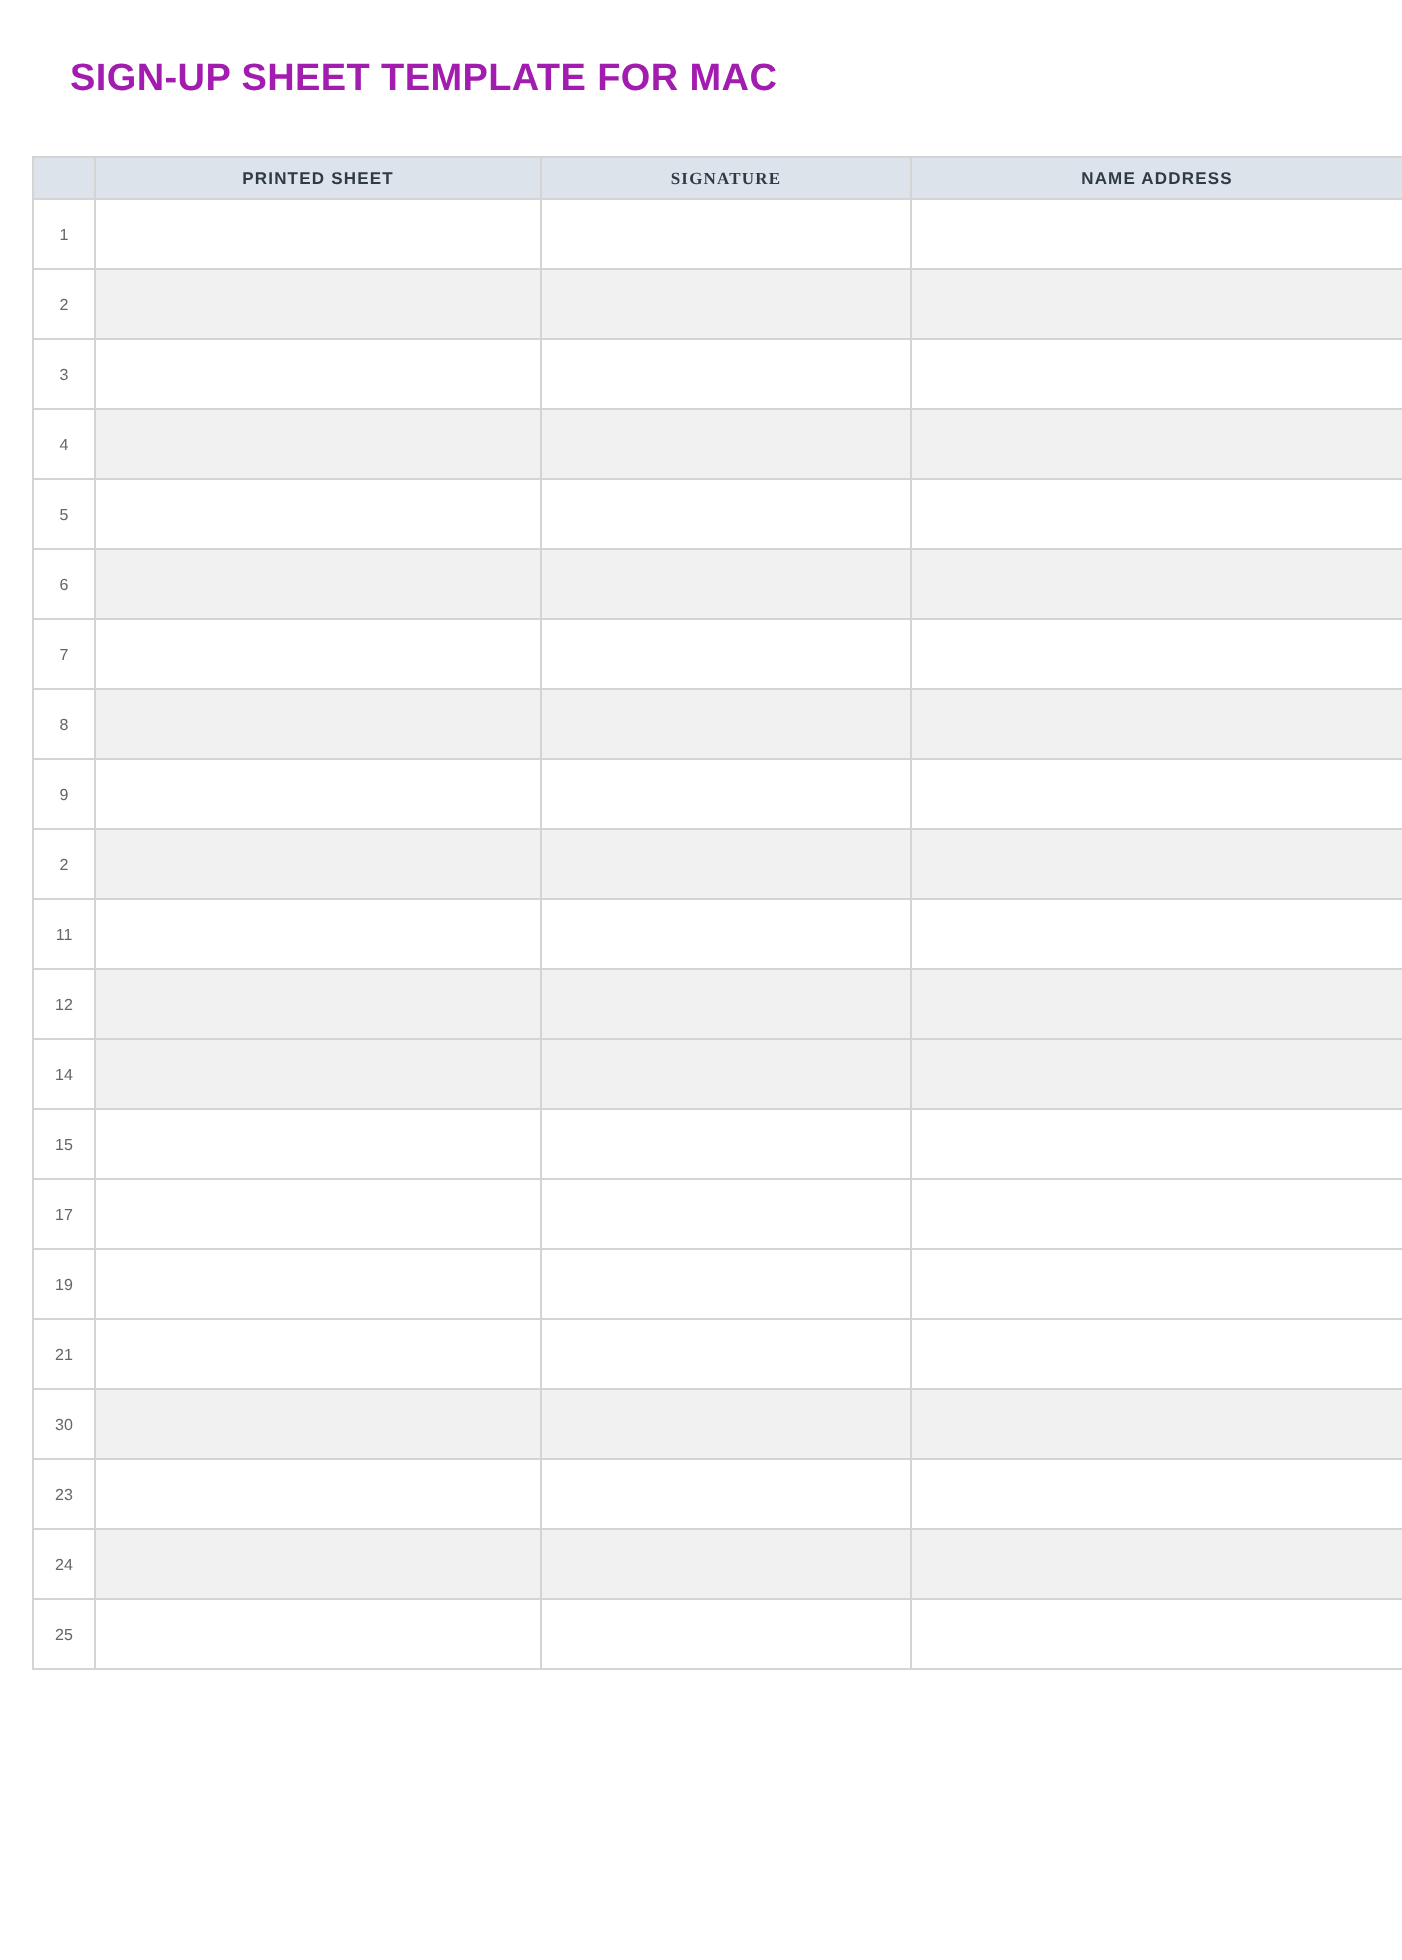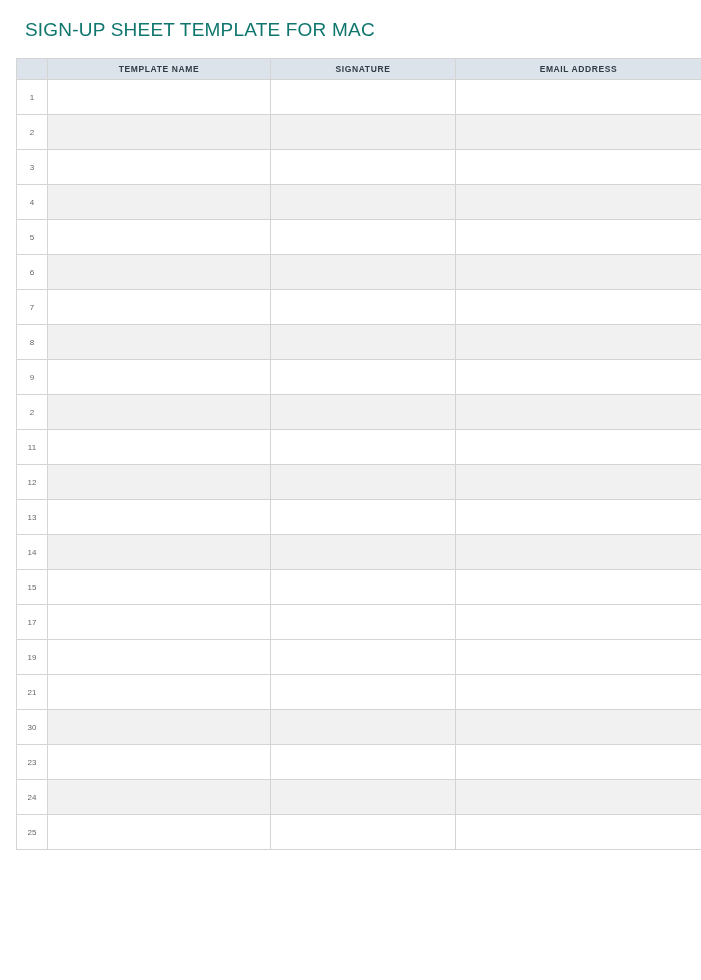--- a/index.html
+++ b/index.html
@@ -15,25 +15,25 @@
   }
   .page {
     width: 701px;
     height: 980px;
     position: relative;
     box-sizing: border-box;
     padding: 0 16px;
   }
   .page-title {
     font-size: 19px;
-    font-weight: normal;
-    color: #0f766e;
+    font-weight: bold;
+    color: #a21caf;
     letter-spacing: 0.2px;
     padding: 12px 0 10px 2px;
-    margin: 7px;
+    margin: 17px;
     line-height: 22px;
   }
   table.signup-table {
     border-collapse: collapse;
     width: 669px;
     table-layout: fixed;
   }
   table.signup-table th,
   table.signup-table td {
     border: 1px solid #d4d4d4;
@@ -50,20 +50,21 @@
     vertical-align: middle;
   }
   th.col-num {
     width: 30px;
   }
   th.col-name {
     width: 222px;
   }
   th.col-sig {
     width: 184px;
+    font-family: Liberation Serif, serif;
   }
   th.col-email {
     width: 245px;
   }
   tbody tr {
     height: 35px;
   }
   tbody tr.odd td {
     background: #ffffff;
   }
@@ -85,23 +86,23 @@
 <body>
 
 <div class="page">
 
   <h1 class="page-title">SIGN-UP SHEET TEMPLATE FOR MAC</h1>
 
   <table class="signup-table">
     <thead>
       <tr>
         <th class="col-num"></th>
-        <th class="col-name">TEMPLATE NAME</th>
+        <th class="col-name">PRINTED SHEET</th>
         <th class="col-sig">SIGNATURE</th>
-        <th class="col-email">EMAIL ADDRESS</th>
+        <th class="col-email">NAME ADDRESS</th>
       </tr>
     </thead>
     <tbody id="table-body">
         <tr class="odd">
           <td class="num-cell">1</td>
           <td class="entry-cell"></td>
           <td class="entry-cell"></td>
           <td class="entry-cell"></td>
         </tr>
         <tr class="even">
@@ -163,26 +164,20 @@
           <td class="entry-cell"></td>
           <td class="entry-cell"></td>
           <td class="entry-cell"></td>
         </tr>
         <tr class="even">
           <td class="num-cell">12</td>
           <td class="entry-cell"></td>
           <td class="entry-cell"></td>
           <td class="entry-cell"></td>
         </tr>
-        <tr class="odd">
-          <td class="num-cell">13</td>
-          <td class="entry-cell"></td>
-          <td class="entry-cell"></td>
-          <td class="entry-cell"></td>
-        </tr>
         <tr class="even">
           <td class="num-cell">14</td>
           <td class="entry-cell"></td>
           <td class="entry-cell"></td>
           <td class="entry-cell"></td>
         </tr>
         <tr class="odd">
           <td class="num-cell">15</td>
           <td class="entry-cell"></td>
           <td class="entry-cell"></td>

